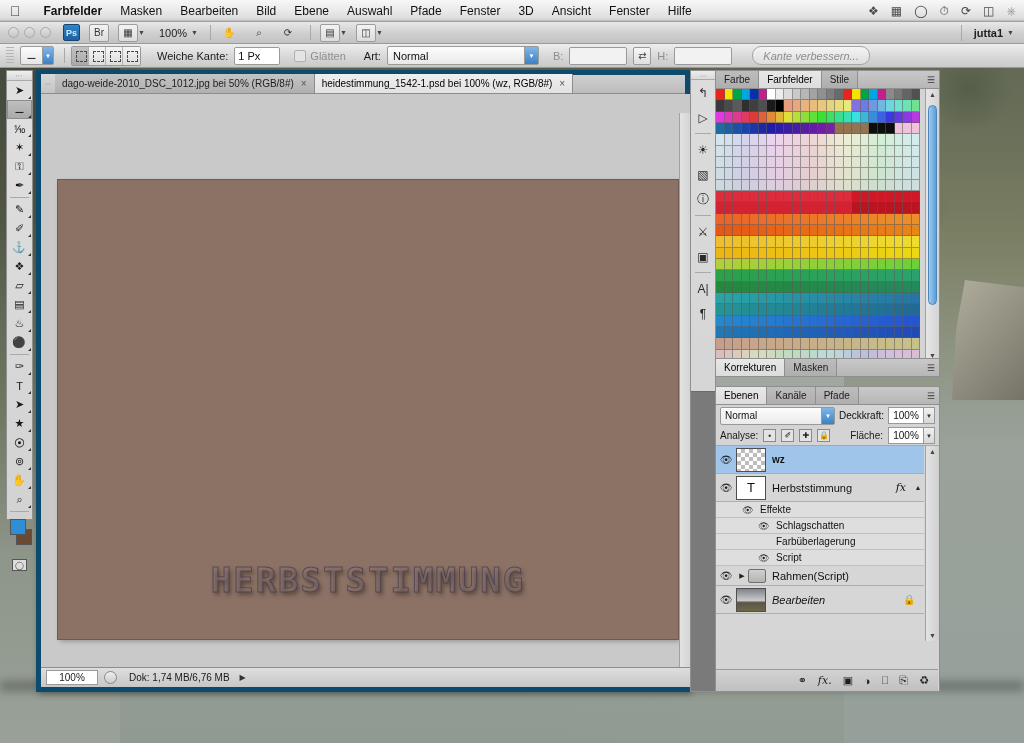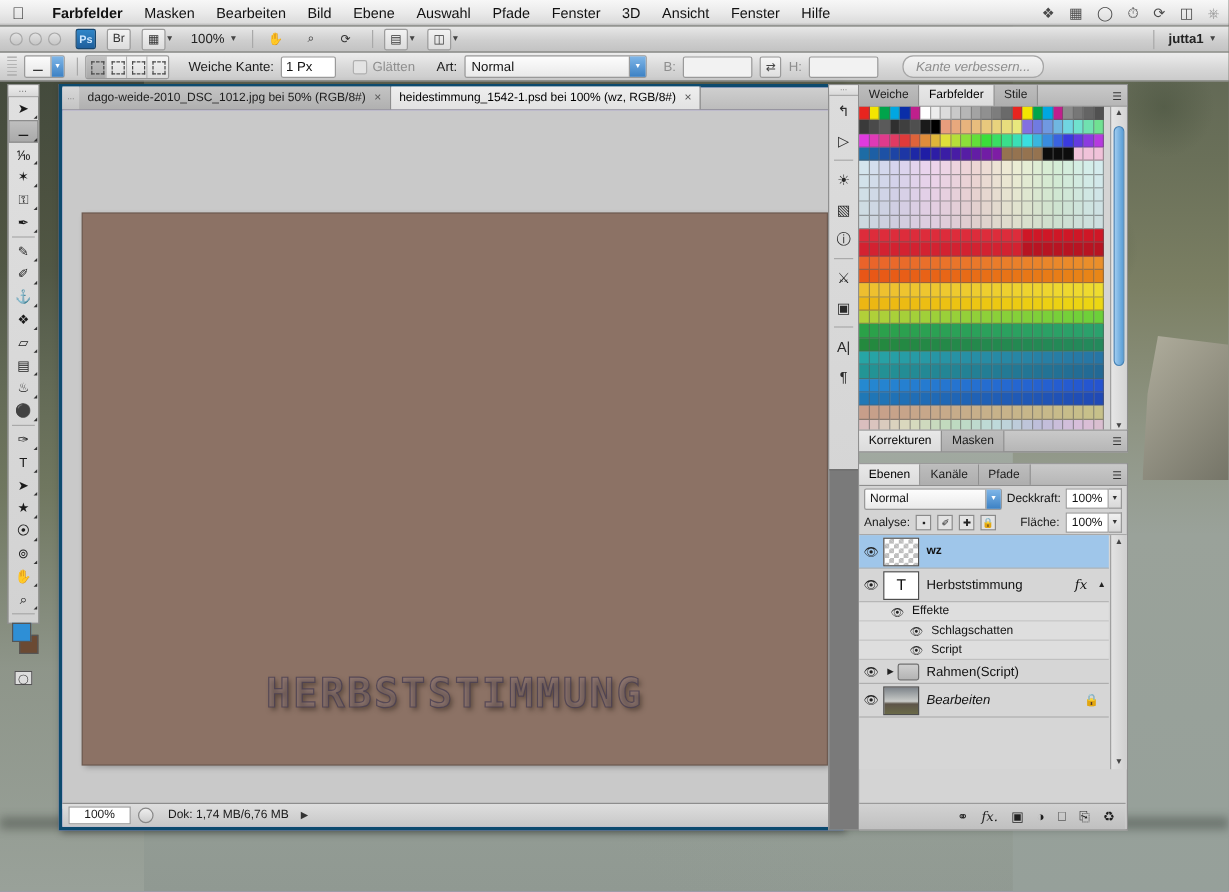--- a/index.html
+++ b/index.html
@@ -188,22 +188,22 @@
   #toolbox .colors .fg { position:absolute; left:3px; top:4px; width:16px;height:16px;
     background:#2e8fd6; border:1px solid #555; }
   #toolbox .colors .bg { position:absolute; left:9px; top:14px; width:16px;height:16px;
     background:#6b4a33; border:1px solid #555; }
   #toolbox .qmask { height: 16px; display:flex;align-items:center;justify-content:center; }
   #toolbox .qmask .b { width:15px;height:12px;border:1px solid #555;background:#ddd;
     display:flex;align-items:center;justify-content:center;font-size:8px;color:#333; }
 
   
   #docwin {
-    position:absolute; left: 49px; top: 48px; width: 654px; height: 622px;
-    background: #c4b5fd; border: 3px solid #0c4a6e;
+    position:absolute; left: 36px; top: 48px; width: 654px; height: 622px;
+    background: #ec4899; border: 5px solid #0c4a6e;
     z-index: 42;
     box-shadow: 2px 2px 6px rgba(0,0,0,.35);
   }
   #tabbar {
     height: 19px; background: linear-gradient(180deg,#cfcfcf,#bcbcbc);
     border-bottom: 1px solid #8d8d8d; display:flex; align-items:flex-end;
   }
   #tabbar .tgrip2 { width:14px; height: 19px; background: linear-gradient(180deg,#d8d8d8,#c4c4c4);
      display:flex;align-items:center;justify-content:center;font-size:6px;color:#777;}
   .doctab {
@@ -612,21 +612,21 @@
       <div class="ic">⚔</div>
       <div class="ic">▣</div>
       <div class="icdiv"></div>
       <div class="ic">A|</div>
       <div class="ic">¶</div>
       <div class="filler"></div>
     </div>
 
     <div class="panelgroup" style="top:0; height: 294px;">
       <div class="ptabrow">
-        <span class="ptab">Weiche</span>
+        <span class="ptab">Farbe</span>
         <span class="ptab active">Farbfelder</span>
         <span class="ptab">Stile</span>
         <span class="pmenu">☰</span>
       </div>
       <div style="position:relative;height:273px;">
         <div id="swatchGrid">
             <div style="background: rgb(232, 36, 31);"></div>
             <div style="background: rgb(243, 229, 0);"></div>
             <div style="background: rgb(0, 164, 75);"></div>
             <div style="background: rgb(0, 167, 225);"></div>
@@ -1271,20 +1271,24 @@
 
           <div class="effectrow l1">
             <span class="eye2" style="width:14px">👁</span>
             <span style="padding-left:4px">Effekte</span>
           </div>
           <div class="effectrow l2">
             <span class="eye2" style="width:14px">👁</span>
             <span style="padding-left:4px">Schlagschatten</span>
           </div>
           <div class="effectrow l2">
+            <span class="eye2" style="width:14px"></span>
+            <span style="padding-left:4px">Farbüberlagerung</span>
+          </div>
+          <div class="effectrow l2">
             <span class="eye2" style="width:14px">👁</span>
             <span style="padding-left:4px">Script</span>
           </div>
 
           <div class="layer" style="min-height:20px">
             <span class="eye">👁</span>
             <span class="disc">▶</span>
             <span class="folder"></span>
             <span class="lname">Rahmen(Script)</span>
           </div>

